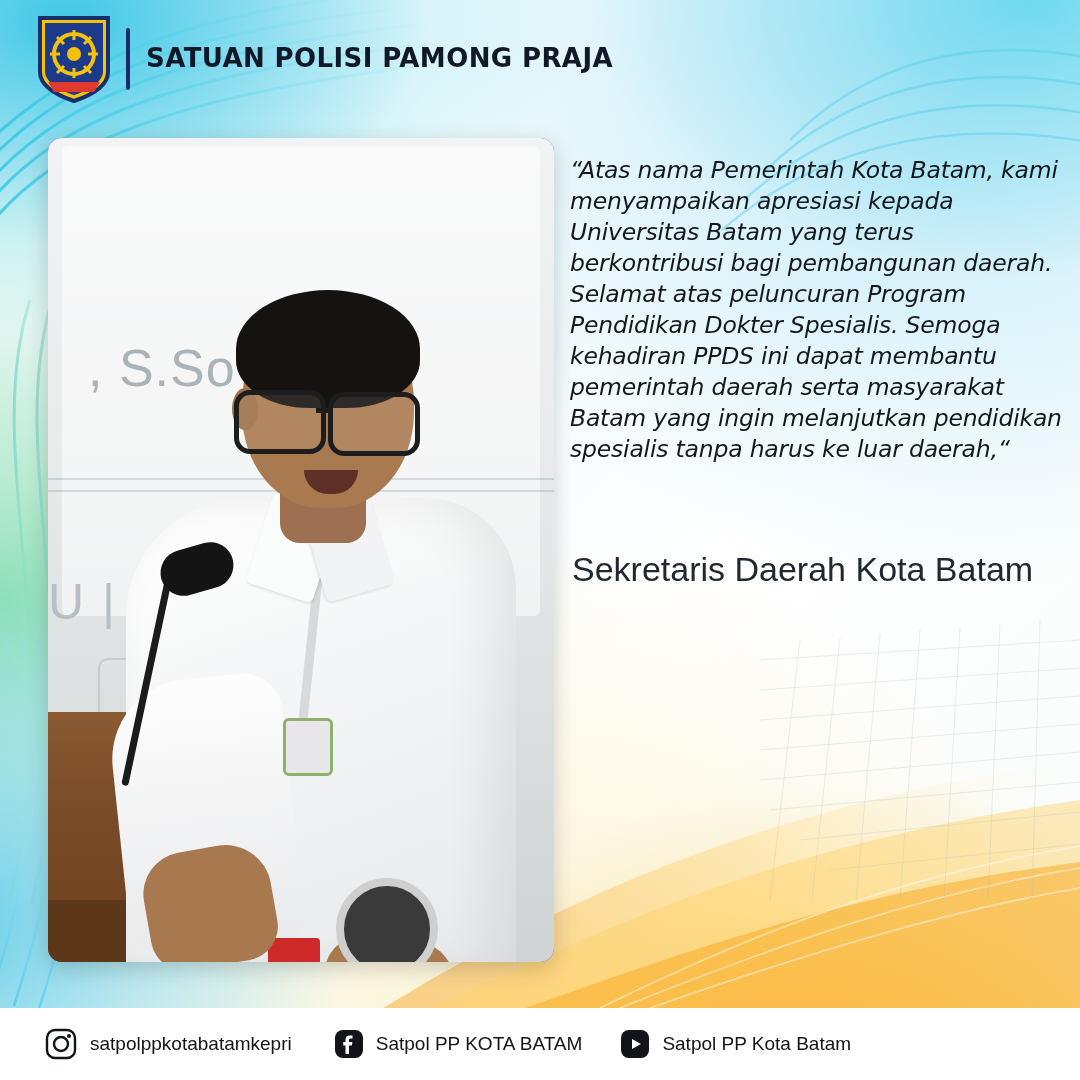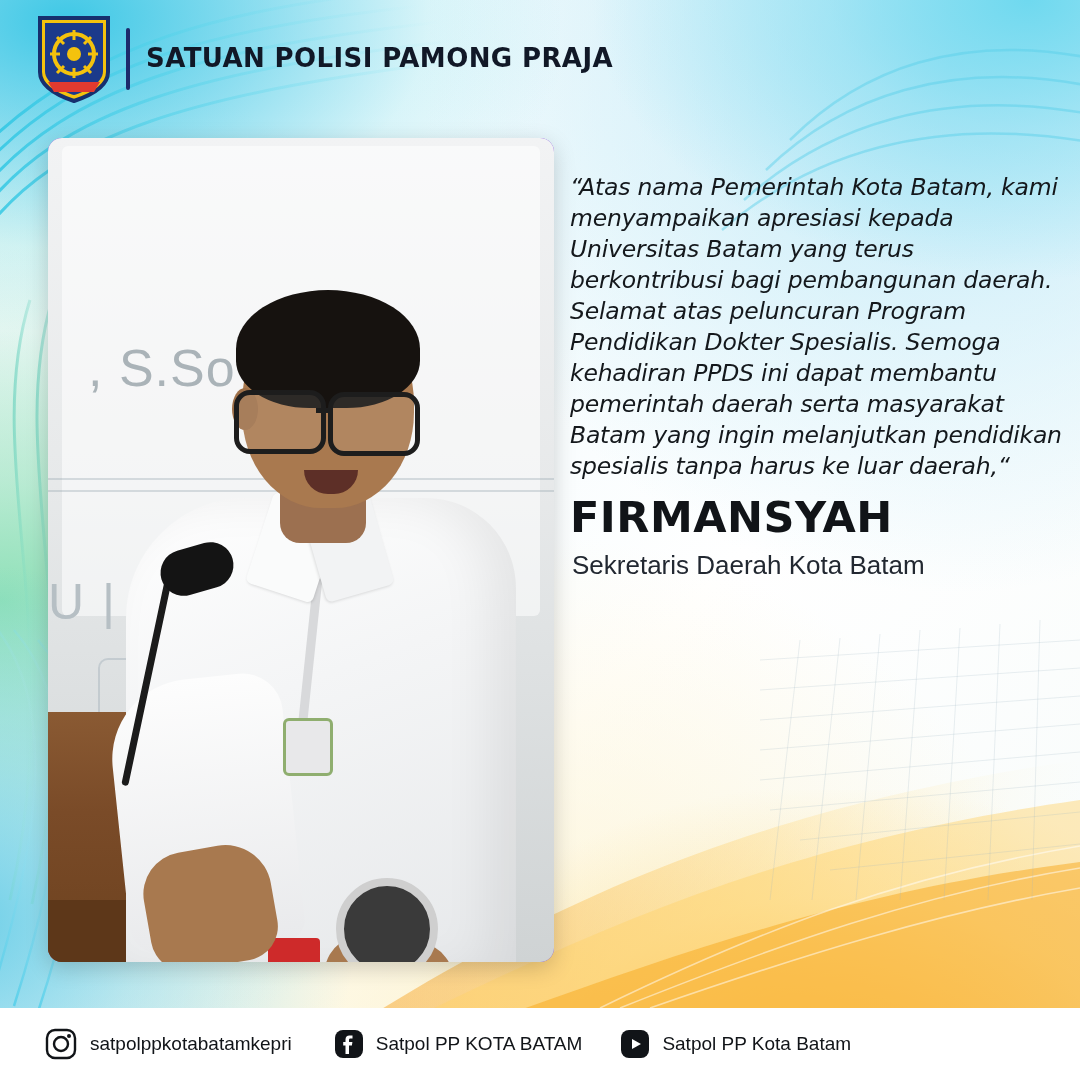--- a/index.html
+++ b/index.html
@@ -73,23 +73,23 @@
   .arm{position:absolute;left:10px;top:430px;width:175px;height:270px;background:linear-gradient(180deg,#fdfdfd,#e9eaec);border-radius:80px 40px 20px 30px;transform:rotate(-6deg);}
   .hand{position:absolute;left:38px;top:600px;width:128px;height:118px;background:#a8794f;border-radius:42px 46px 34px 34px;transform:rotate(-10deg);}
   .watch{position:absolute;left:228px;top:630px;width:86px;height:86px;border-radius:50%;background:#3a3a3a;border:8px solid #cfcfcf;}
   .badge{position:absolute;left:175px;top:470px;width:44px;height:52px;background:#e8e8ea;border:3px solid #8fae6f;border-radius:6px;}
   .badge-card{position:absolute;left:160px;top:690px;width:52px;height:34px;background:#ce2a2a;border-radius:4px;}
   .lanyard{position:absolute;left:196px;top:330px;width:9px;height:180px;background:#d8d9db;transform:rotate(6deg);}
   .hand2{position:absolute;left:215px;top:690px;width:130px;height:96px;background:#a8794f;border-radius:40px;transform:rotate(8deg);}
 
   
   .quote-block{position:absolute;left:570px;top:155px;width:500px;}
-  .quote-text{font-family:"DejaVu Sans",sans-serif;font-style:italic;font-size:23.5px;line-height:1.32;color:#14181c;letter-spacing:-.2px;margin-top:17px;}
+  .quote-text{font-family:"DejaVu Sans",sans-serif;font-style:italic;font-size:23.5px;line-height:1.32;color:#14181c;letter-spacing:-.2px;}
   .speaker-name{position:absolute;left:570px;top:492px;font-family:"DejaVu Sans",sans-serif;font-weight:700;font-size:43px;letter-spacing:.5px;color:#111418;}
-  .speaker-role{position:absolute;left:572px;top:550px;font-family:"Liberation Sans",sans-serif;font-size:26px;color:#222831;}
+  .speaker-role{position:absolute;left:572px;top:550px;font-family:"Liberation Sans",sans-serif;font-size:34px;color:#222831;}
 
   
   .footer{position:absolute;left:0;bottom:0;width:1080px;height:72px;background:#ffffff;display:flex;align-items:center;}
   .f-item{display:flex;align-items:center;gap:10px;color:#111418;font-size:19px;font-family:"Liberation Sans",sans-serif;}
   .f-item.web{margin-left:22px;}
   .f-item.ig{margin-left:44px;gap:12px;}
   .f-item.fb{margin-left:40px;}
   .f-item.yt{margin-left:36px;}
   .ic{width:34px;height:34px;flex:none;display:flex;align-items:center;justify-content:center;}
   .ic svg{display:block;}
@@ -243,21 +243,20 @@
       <div class="watch"></div>
     </div>
 
     <div class="mic-stand"></div>
     <div class="mic-head"></div>
   </div>
 
   <div class="quote-block">
     <div class="quote-text">“Atas nama Pemerintah Kota Batam, kami menyampaikan apresiasi kepada Universitas Batam yang terus berkontribusi bagi pembangunan daerah. Selamat atas peluncuran Program Pendidikan Dokter Spesialis. Semoga kehadiran PPDS ini dapat membantu pemerintah daerah serta masyarakat Batam yang ingin melanjutkan pendidikan spesialis tanpa harus ke luar daerah,“</div>
   </div>
-  <div class="speaker-name">FIRMANSYAH</div>
   <div class="speaker-role">Sekretaris Daerah Kota Batam</div>
 
   <div class="footer">
 
     <div class="f-item ig">
       <span class="ic">
         <svg width="32" height="32" viewBox="0 0 32 32">
           <rect x="2" y="2" width="28" height="28" rx="8" fill="none" stroke="#111418" stroke-width="2.4"></rect>
           <circle cx="16" cy="16" r="7" fill="none" stroke="#111418" stroke-width="2.4"></circle>
           <circle cx="24" cy="8" r="2" fill="#111418"></circle>

